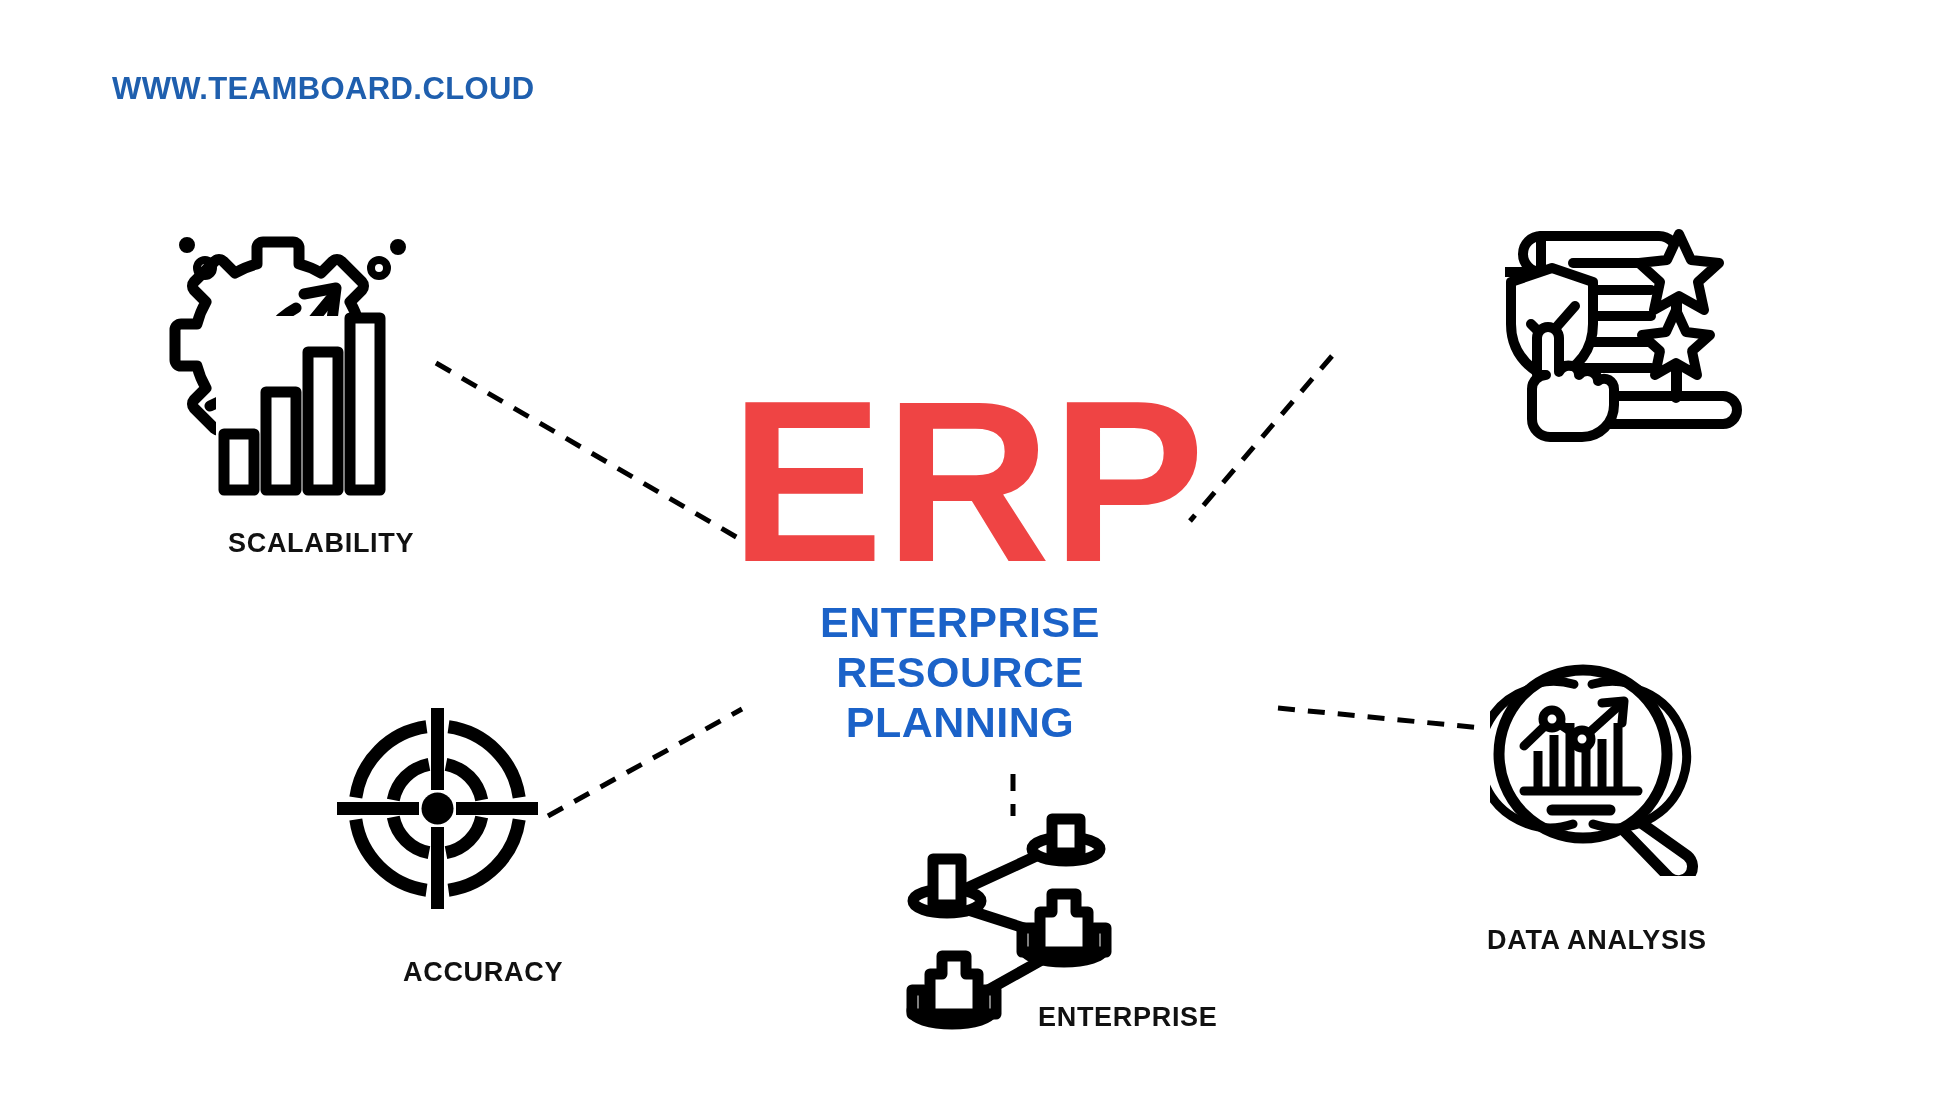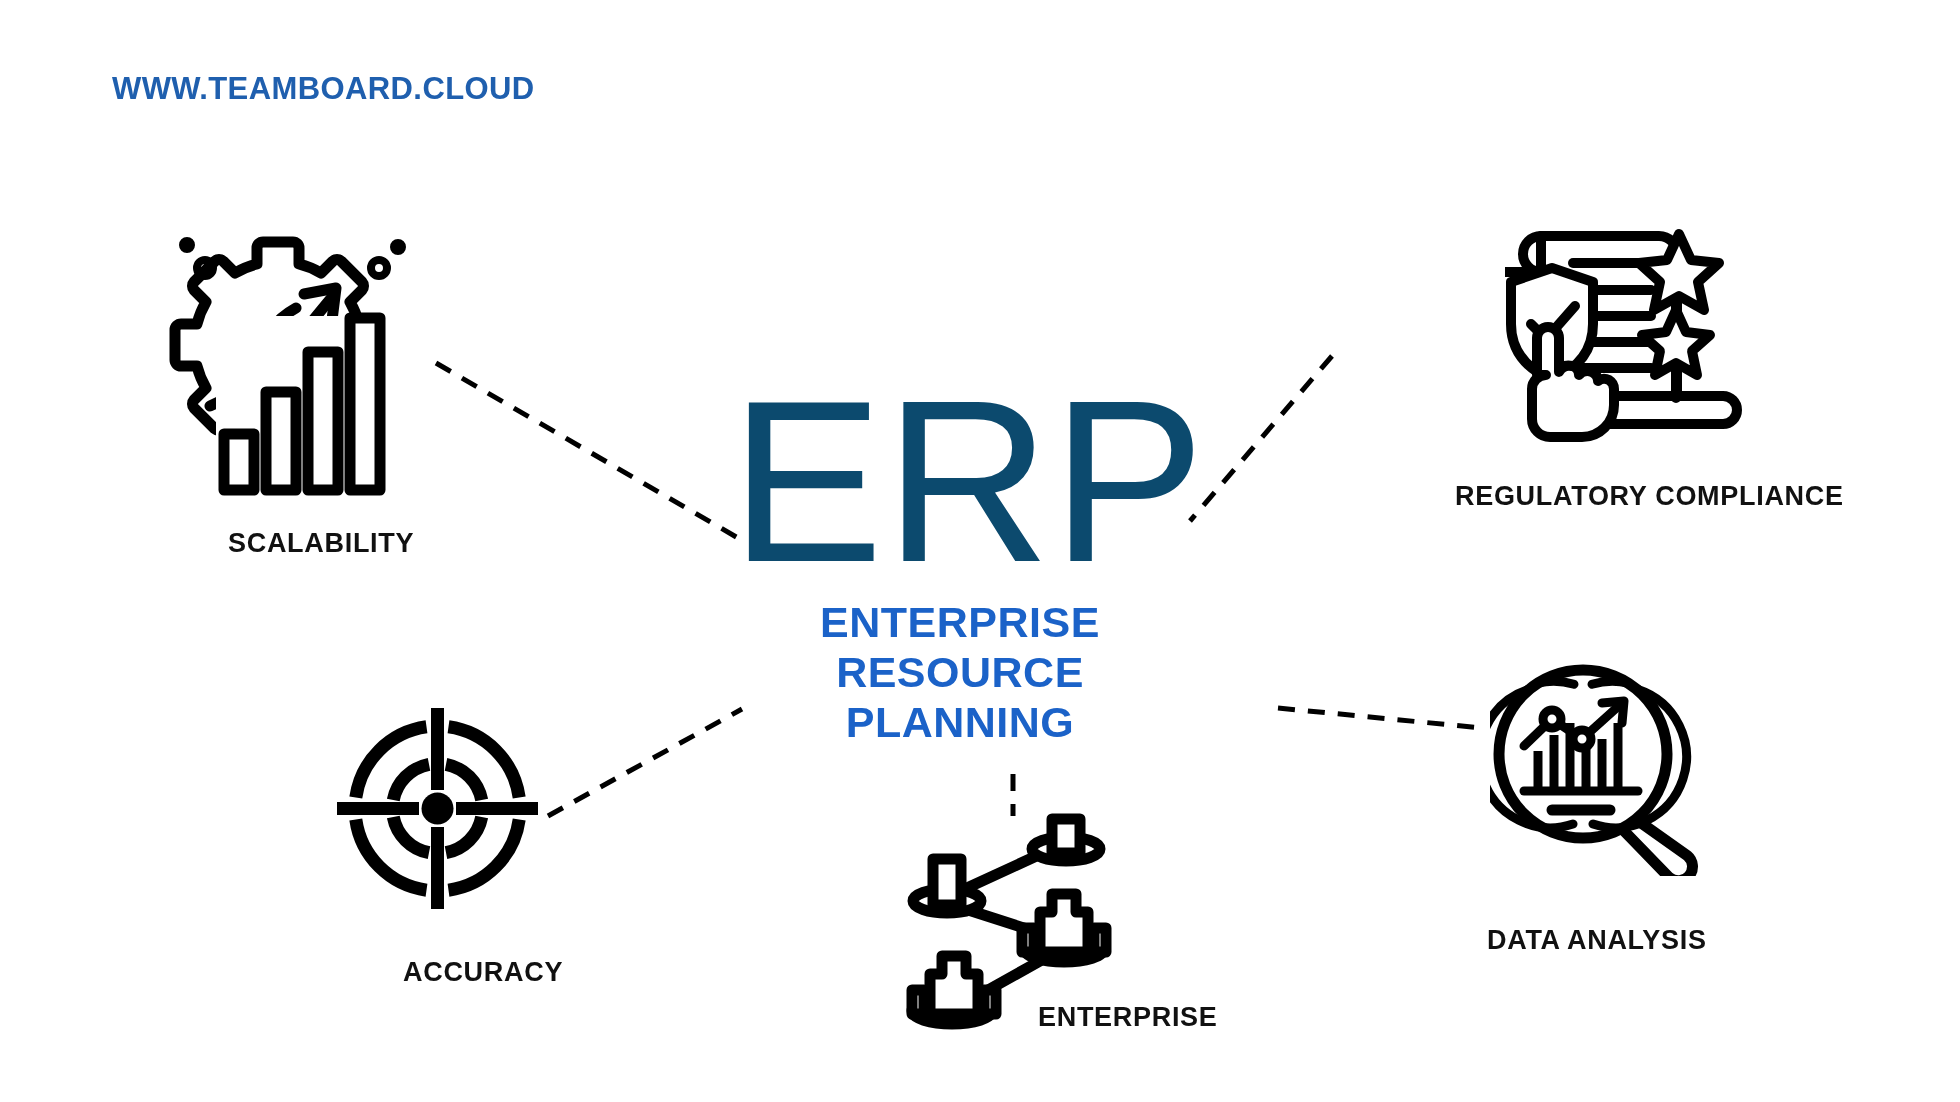--- a/index.html
+++ b/index.html
@@ -61,23 +61,23 @@
   .erp-wrap {
     position: absolute;
     left: 730px;
     top: 358px;
     width: 460px;
     text-align: center;
   }
   .erp-main {
     font-size: 230px;
     line-height: 215px;
-    font-weight: 400;
+    font-weight: 700;
     letter-spacing: 1px;
-    color: #0c4a6e;
+    color: #ef4444;
   }
   .erp-sub {
     margin-top: 8px;
     font-size: 43px;
     line-height: 50px;
     font-weight: 700;
     letter-spacing: 0.5px;
     color: #1B62C8;
     white-space: normal;
   }
@@ -203,21 +203,20 @@
         <path d="M32 140 v-8 a11 11 0 0 1 22 0 v34
                  q4 -8 13 -6 q7 2 7 9
                  q5 -6 13 -3 q6 3 6 9
                  q5 -4 11 -1 q5 3 5 9 v16
                  a32 32 0 0 1 -32 32 h-32
                  a18 18 0 0 1 -18 -18 v-30
                  a14 14 0 0 1 14 -14 h-9 z"></path>
       </g>
     </svg>
   </div>
-  <div class="node-label lbl-compliance">REGULATORY COMPLIANCE</div>
 
   <div class="icon-box ic-accuracy">
     <svg viewBox="0 0 225 225" xmlns="http://www.w3.org/2000/svg">
       <g fill="none" stroke="#000000" stroke-width="13" stroke-linecap="butt">
 
         <path d="M 123.5 30.8 A 83 83 0 0 1 194.2 101.5"></path>
         <path d="M 194.2 123.5 A 83 83 0 0 1 123.5 194.2"></path>
         <path d="M 101.5 194.2 A 83 83 0 0 1 30.8 123.5"></path>
         <path d="M 30.8 101.5 A 83 83 0 0 1 101.5 30.8"></path>
 

